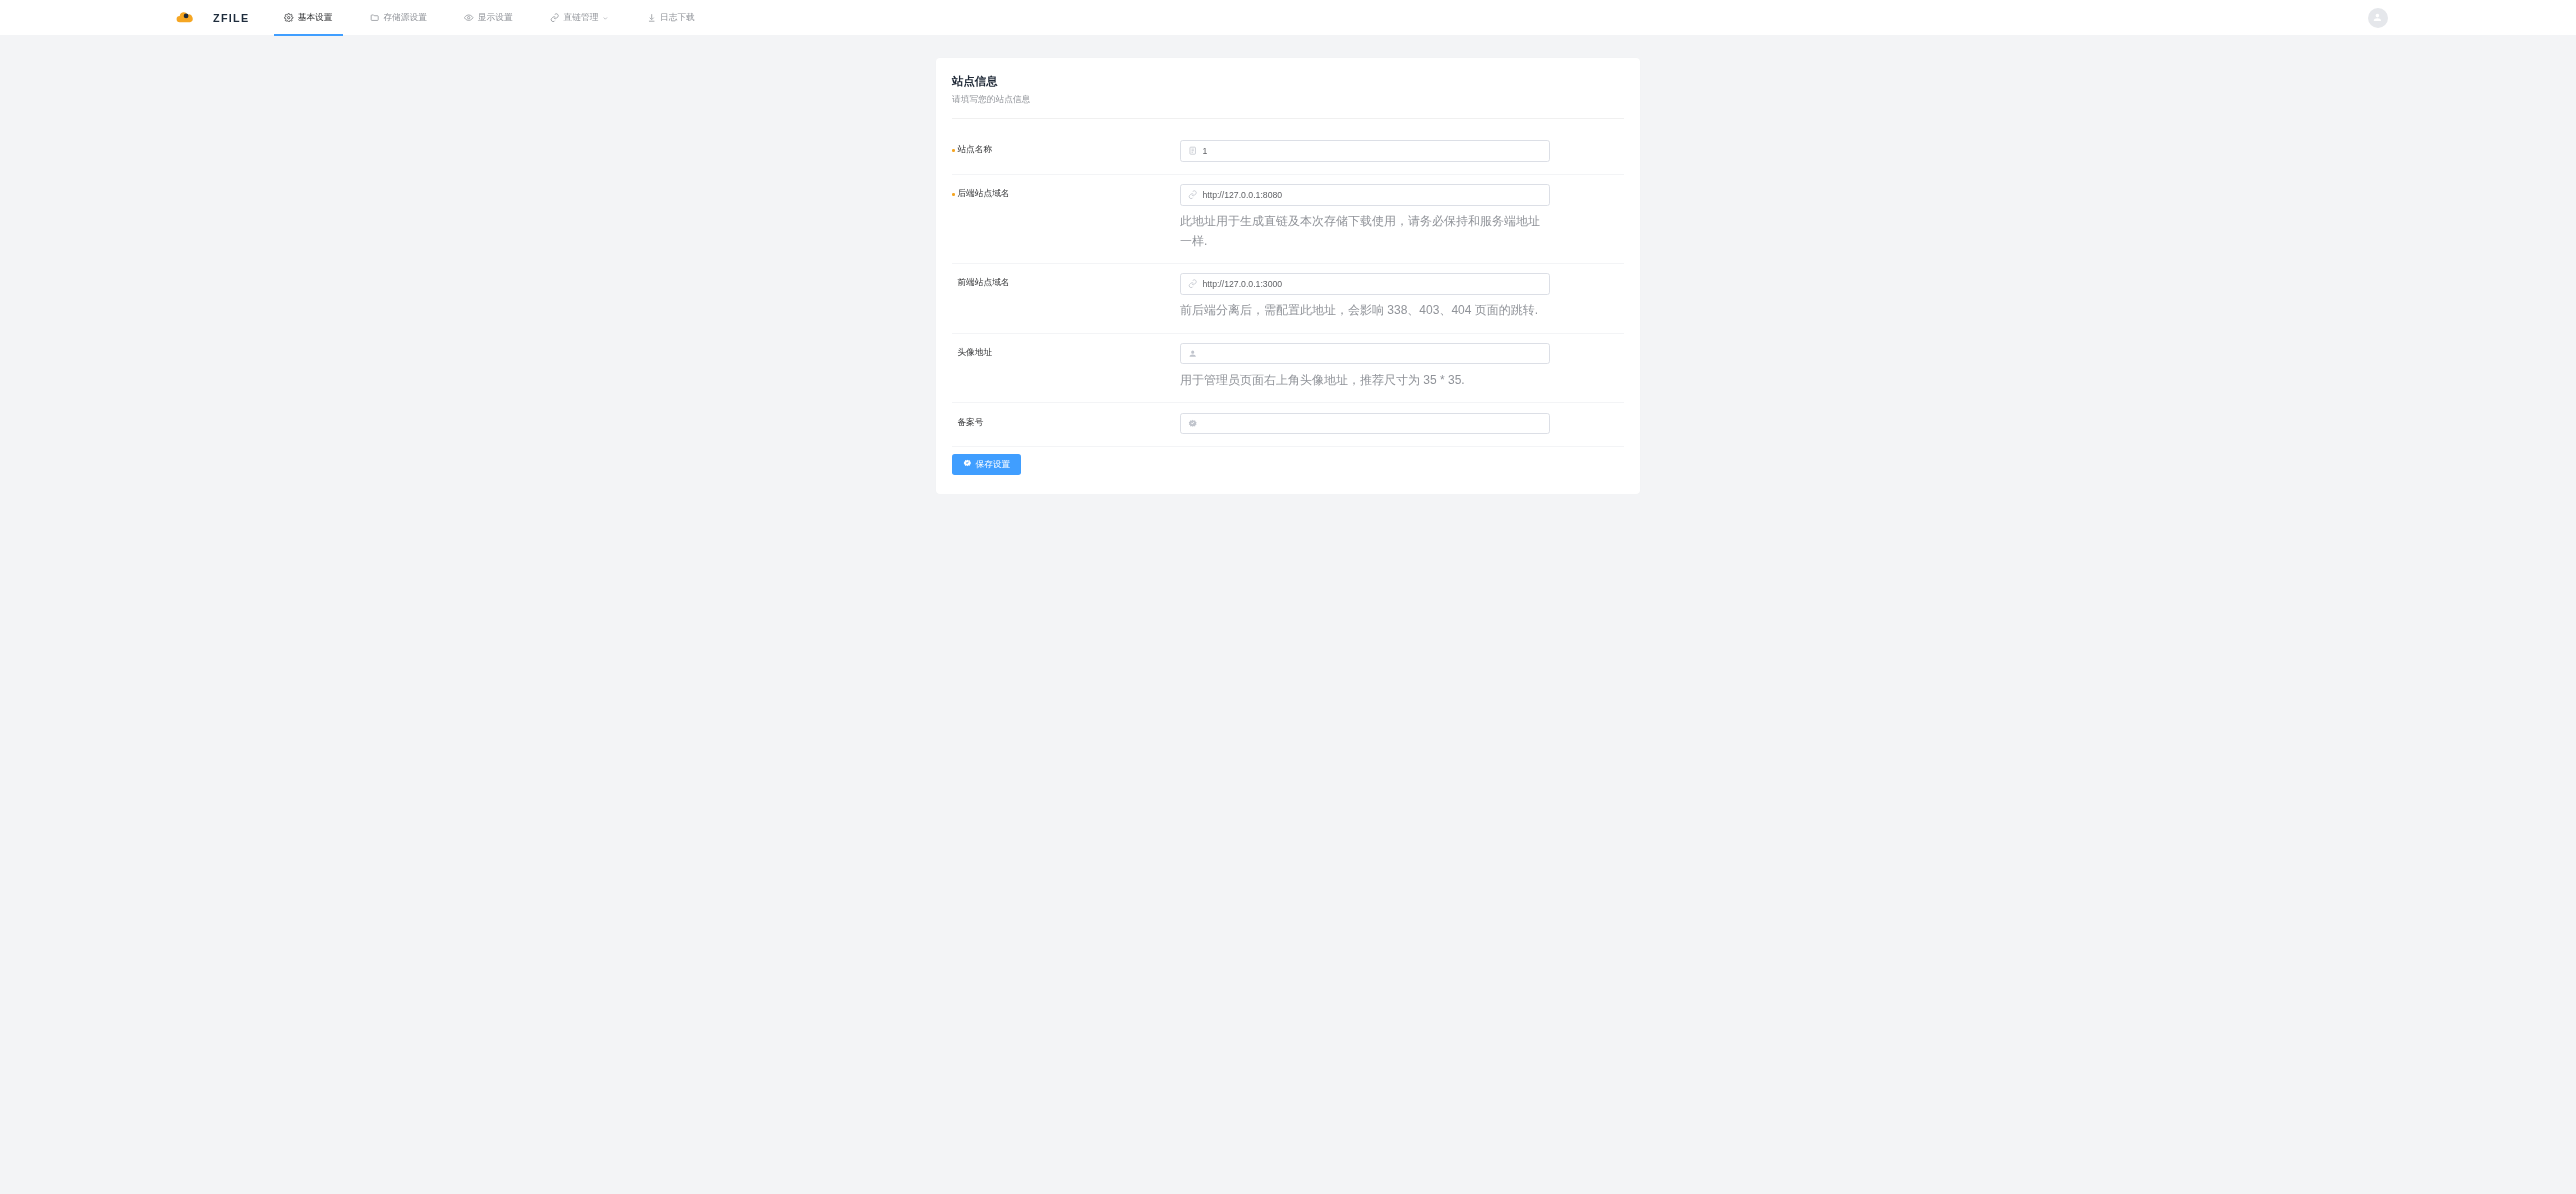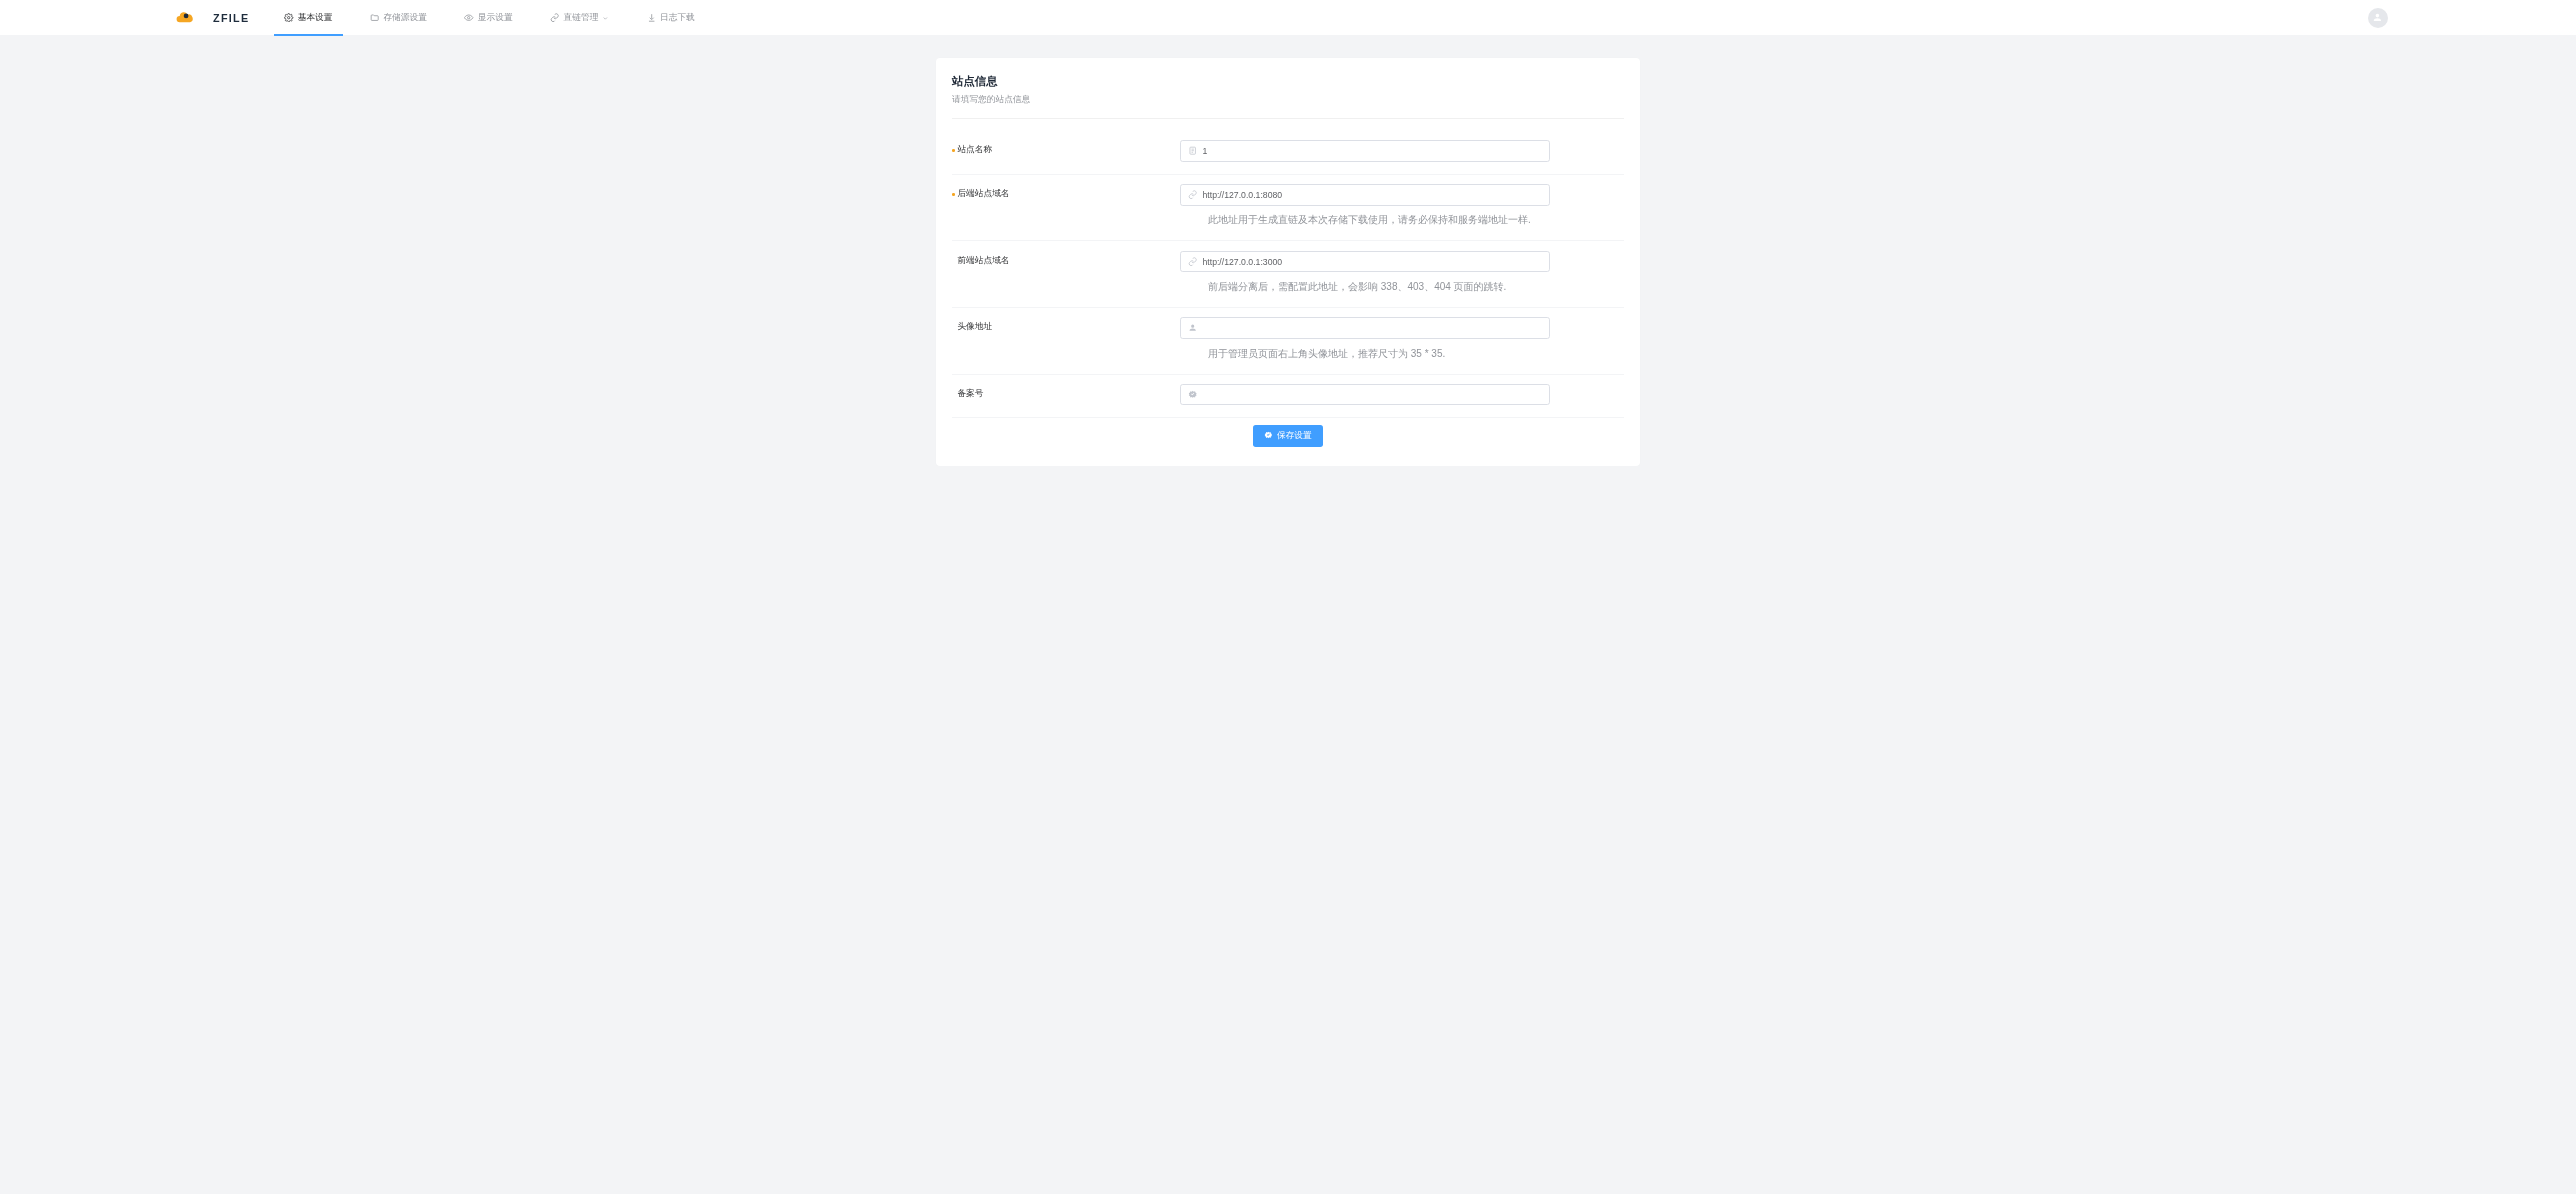--- a/index.html
+++ b/index.html
@@ -126,23 +126,23 @@
     .input-prefix svg { width:9.4px; height:9.4px; }
     .input-el {
       border: none;
       outline: none;
       flex: 1;
       height: 100%;
       font-size: 8.7px;
       color: #606266;
       background: transparent;
     }
-    .help-text { font-size: 10px; color: #909399; margin-top: 6.7px; line-height: 1.6; margin-left: 28px; }
-
-    .form-actions { display: flex; justify-content: center; padding-top: 6.7px; }
+    .help-text { font-size: 12px; color: #909399; margin-top: 6.7px; line-height: 1.6; }
+
+    .form-actions { display: flex; justify-content: flex-start; padding-top: 6.7px; }
     .btn-primary {
       background: #409eff;
       color: #fff;
       border: none;
       border-radius: 2.7px;
       height: 21.5px;
       padding: 0 10.8px;
       font-size: 8.7px;
       cursor: pointer;
       display: inline-flex;

